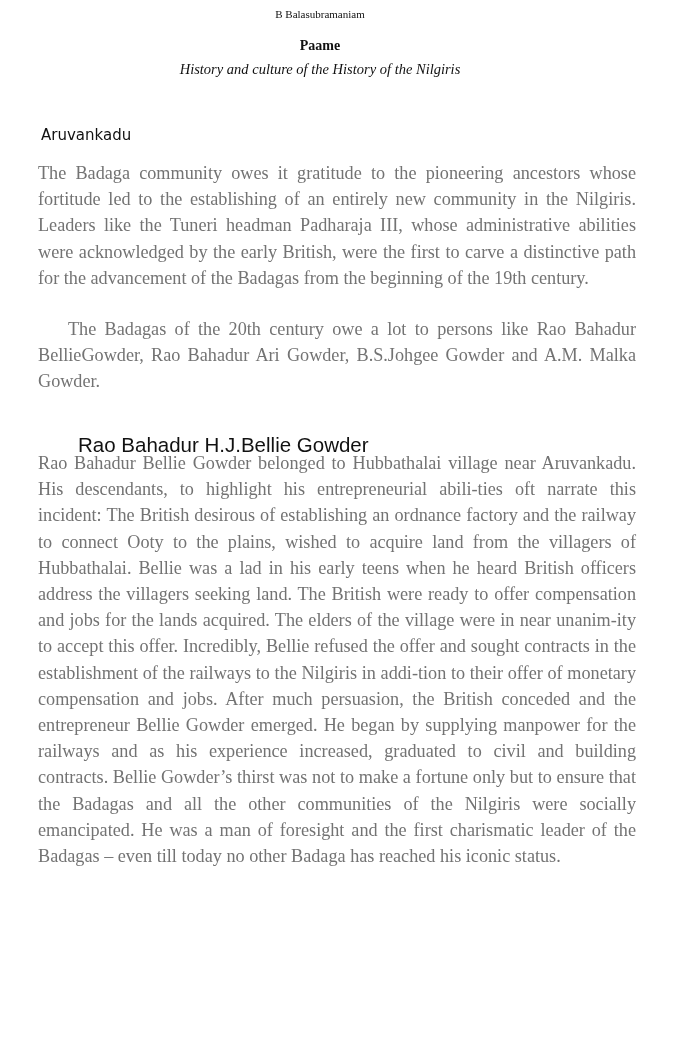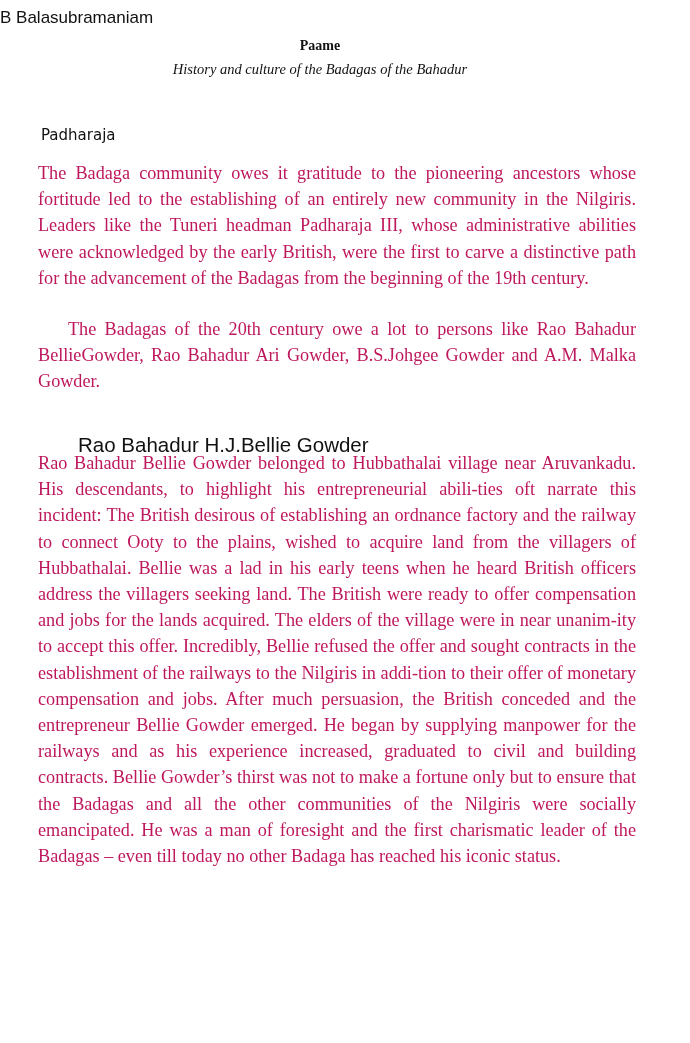--- a/index.html
+++ b/index.html
@@ -1,56 +1,56 @@
 <!DOCTYPE html>
 <html><head>
   <meta charset="utf-8">
   <style>
     html, body { margin: 0; padding: 0; }
     body {
       width: 690px; height: 1043px; background: #ffffff; position: relative; overflow: hidden;
       color: #1a1a1a;
     }
     .author {
-      position: absolute; top: 8px; left: 0; width: 640px; 
-      font-family: Liberation Sans, sans-serif; font-size: 17px; color: #111;
+      position: absolute; top: 8px; left: 0; width: 640px; text-align: center;
+      font-family: Liberation Serif, serif; font-size: 11px; color: #111;
     }
     .book-title {
       position: absolute; top: 38px; left: 0; width: 640px; text-align: center;
       font-family: Liberation Serif, serif; font-size: 14px; font-weight: bold; color: #111;
     }
     .book-subtitle {
       position: absolute; top: 61px; left: 0; width: 640px; text-align: center;
       font-family: "Liberation Serif", serif; font-style: italic; font-size: 14.5px; color: #111;
     }
     .section-label {
       position: absolute; top: 126px; left: 41px;
       font-family: "DejaVu Sans", sans-serif; font-size: 15px; color: #111;
     }
     .para {
       position: absolute; left: 38px; width: 598px;
       font-family: "Liberation Serif", serif; font-size: 18.2px; line-height: 26.2px;
-      text-align: justify; color: #be185d; margin: 0;
+      text-align: justify; color: #737373; margin: 0;
     }
     .p1 { top: 160px; }
     .p2 { top: 316px; text-indent: 30px; }
     .p3 { top: 450px; }
     .heading {
       position: absolute; top: 433px; left: 40px;
       font-family: "Liberation Sans", sans-serif; font-size: 20.5px; color: #111; margin-left: 38px;
     }
   </style>
 </head>
 <body>
 
 <div>
   <div class="author">B Balasubramaniam</div>
   <div class="book-title">Paame</div>
-  <div class="book-subtitle">History and culture of the Badagas of the Bahadur</div>
+  <div class="book-subtitle">History and culture of the History of the Nilgiris</div>
 
-  <div class="section-label">Padharaja</div>
+  <div class="section-label">Aruvankadu</div>
 
   <p class="para p1">The Badaga community owes it gratitude to the pioneering ancestors whose fortitude led to the establishing of an entirely new community in the Nilgiris. Leaders like the Tuneri headman Padharaja III, whose administrative abilities were acknowledged by the early British, were the first to carve a distinctive path for the advancement of the Badagas from the beginning of the 19th century.</p>
   <p class="para p2">The Badagas of the 20th century owe a lot to persons like Rao Bahadur BellieGowder, Rao Bahadur Ari Gowder, B.S.Johgee Gowder and A.M. Malka Gowder.</p>
 
   <div class="heading">Rao Bahadur H.J.Bellie Gowder</div>
   <p class="para p3">Rao Bahadur Bellie Gowder belonged to Hubbathalai village near Aruvankadu. His descendants, to highlight his entrepreneurial abili-ties oft narrate this incident: The British desirous of establishing an ordnance factory and the railway to connect Ooty to the plains, wished to acquire land from the villagers of Hubbathalai. Bellie was a lad in his early teens when he heard British officers address the villagers seeking land. The British were ready to offer compensation and jobs for the lands acquired. The elders of the village were in near unanim-ity to accept this offer. Incredibly, Bellie refused the offer and sought contracts in the establishment of the railways to the Nilgiris in addi-tion to their offer of monetary compensation and jobs. After much persuasion, the British conceded and the entrepreneur Bellie Gowder emerged. He began by supplying manpower for the railways and as his experience increased, graduated to civil and building contracts. Bellie Gowder’s thirst was not to make a fortune only but to ensure that the Badagas and all the other communities of the Nilgiris were socially emancipated. He was a man of foresight and the first charismatic leader of the Badagas – even till today no other Badaga has reached his iconic status.</p>
 </div>
 
 </body></html>

